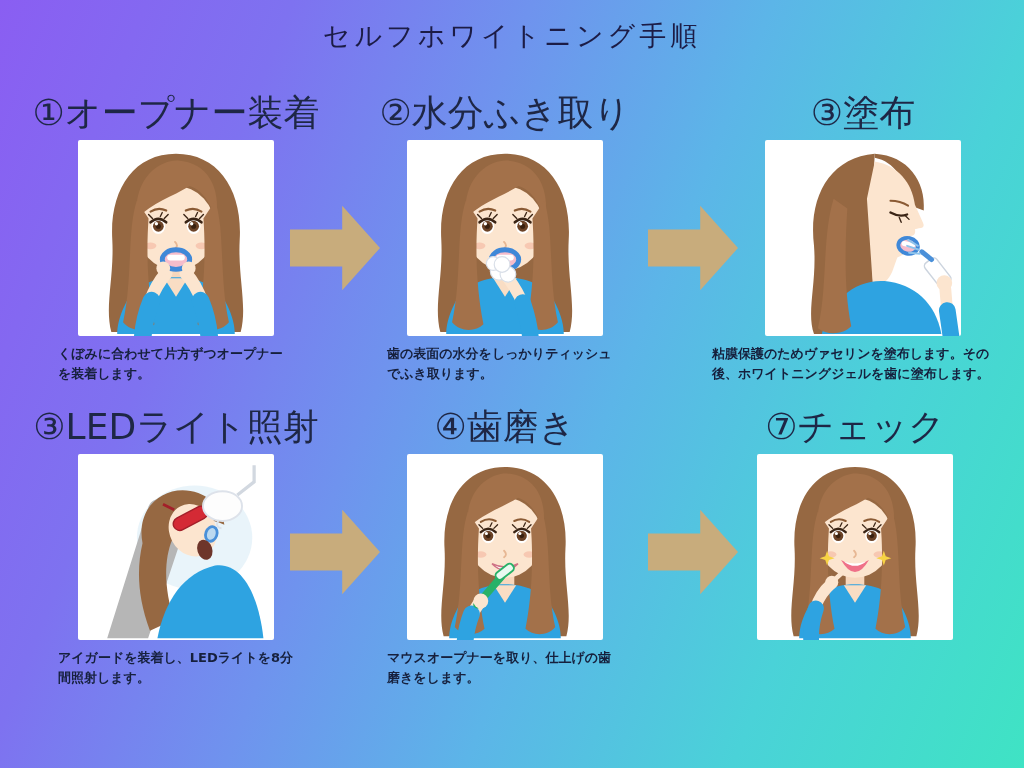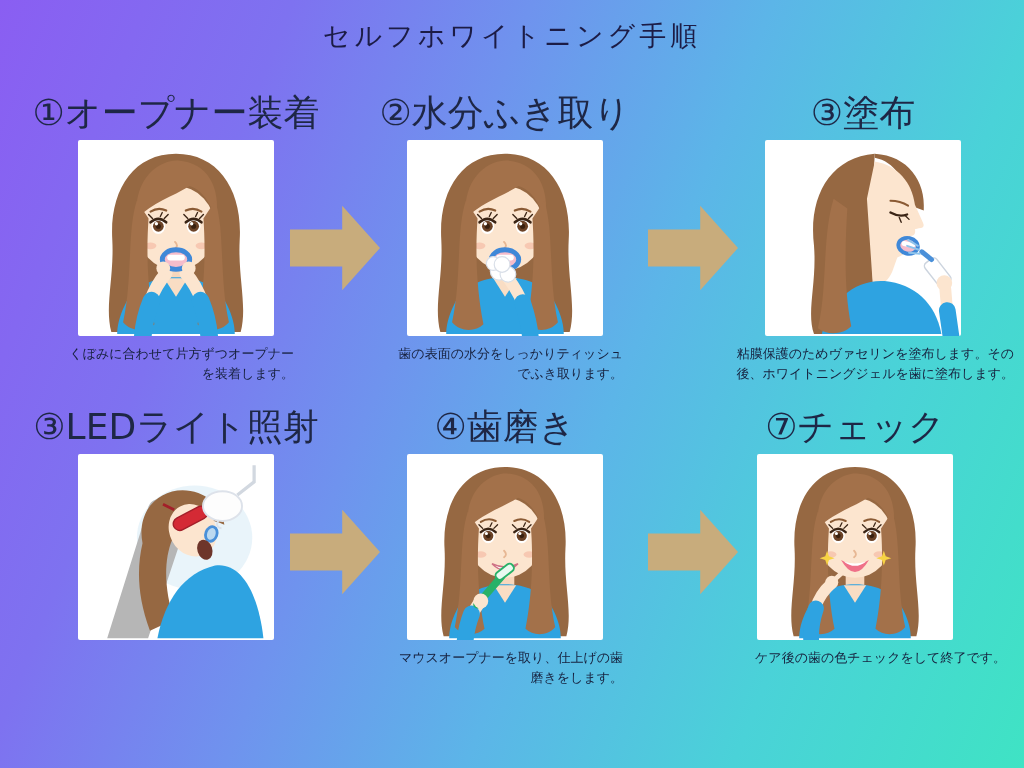--- a/index.html
+++ b/index.html
@@ -39,22 +39,22 @@
     margin:6px auto 0 auto;
     width:196px;height:196px;
     background:var(--panel-bg,#ffffff);
     border-radius:2px;
   }
   .row2 .panel{height:186px;}
   .panel svg{display:block;width:100%;height:100%;}
   .caption{
     margin:8px auto 0 auto;
     width:236px;
-    text-align:right;
-    font-size:13px;font-weight:400;line-height:1.55;
+    text-align:left;
+    font-size:13px;font-weight:700;line-height:1.55;
     color:var(--caption-text,#16203d);
   }
   .s3 .caption, .s6 .caption{width:302px;}
   .arrow{
     position:absolute;width:90px;height:92px;
     background:var(--arrow,#c8ac7c);
     clip-path:polygon(0 30%,58% 30%,58% 4%,100% 50%,58% 96%,58% 70%,0 70%);
   }
   .a1{left:290px;top:202px;}
   .a2{left:648px;top:202px;}
@@ -188,20 +188,21 @@
           <rect x="96" y="62" width="40" height="14" rx="7" fill="#d42a35" stroke="#a31f29" stroke-width="1.5"></rect>
         </g>
         <ellipse cx="138" cy="86" rx="6" ry="8" fill="#bcd9f0" stroke="#4a90d9" stroke-width="3" transform="rotate(20 138 86)"></ellipse>
         <ellipse cx="131" cy="103" rx="8" ry="11" fill="#6e352a" transform="rotate(-18 131 103)"></ellipse>
         <path d="M80,198 C88,158 108,128 142,120 C168,116 188,146 194,198 Z" fill="#2ea3e1"></path>
         <path d="M166,44 L184,30 L184,12" stroke="#d2d8e0" stroke-width="3.5" fill="none"></path>
         <ellipse cx="150" cy="56" rx="21" ry="16" fill="#fdfdfd" stroke="#dde2ea" stroke-width="2"></ellipse>
         <path d="M146,71 q-5,7 3,9" stroke="#dde2ea" stroke-width="2" fill="none"></path>
       </svg>
     </div>
+    <div class="caption">アイガードを装着し、LEDライトを8分間照射します。</div>
   </section>
 
   <section class="step s5 row2">
     <div class="step-heading">④歯磨き</div>
     <div class="panel">
       <svg viewBox="0 0 200 200">
         <use href="#woman-front"></use>
         <path d="M86,118 Q100,132 114,118 Q100,125 86,118 Z" fill="#ffffff" stroke="#cf7184" stroke-width="1.5"></path>
         <path d="M58,200 C60,184 64,170 74,158" stroke="#fce5cf" stroke-width="13" fill="none" stroke-linecap="round"></path>
         <path d="M57,202 C58,192 60,182 64,172" stroke="#2ea3e1" stroke-width="18" fill="none" stroke-linecap="round"></path>
@@ -223,21 +224,20 @@
         <path d="M85,114 Q100,140 115,114 Q100,123 85,114 Z" fill="#ef7088"></path>
         <path d="M88,115.5 Q100,125 112,115.5 Q100,120 88,115.5 Z" fill="#ffffff"></path>
         <path d="M54,200 C52,176 58,154 74,140" stroke="#fce5cf" stroke-width="12" fill="none" stroke-linecap="round"></path>
         <path d="M53,202 C52,190 54,178 58,166" stroke="#2ea3e1" stroke-width="17" fill="none" stroke-linecap="round"></path>
         <circle cx="75" cy="138" r="7" fill="#fce5cf"></circle>
         <path d="M75,138 L89,125" stroke="#fce5cf" stroke-width="5" stroke-linecap="round"></path>
         <use href="#g-sparkle" transform="translate(70,112)"></use>
         <use href="#g-sparkle" transform="translate(131,112)"></use>
       </svg>
     </div>
-    <div class="caption">ケア後の歯の色チェックをして終了です。</div>
   </section>
 
   <div class="arrow a1"></div>
   <div class="arrow a2"></div>
   <div class="arrow a3"></div>
   <div class="arrow a4"></div>
 
 </div>
 
 </body></html>

